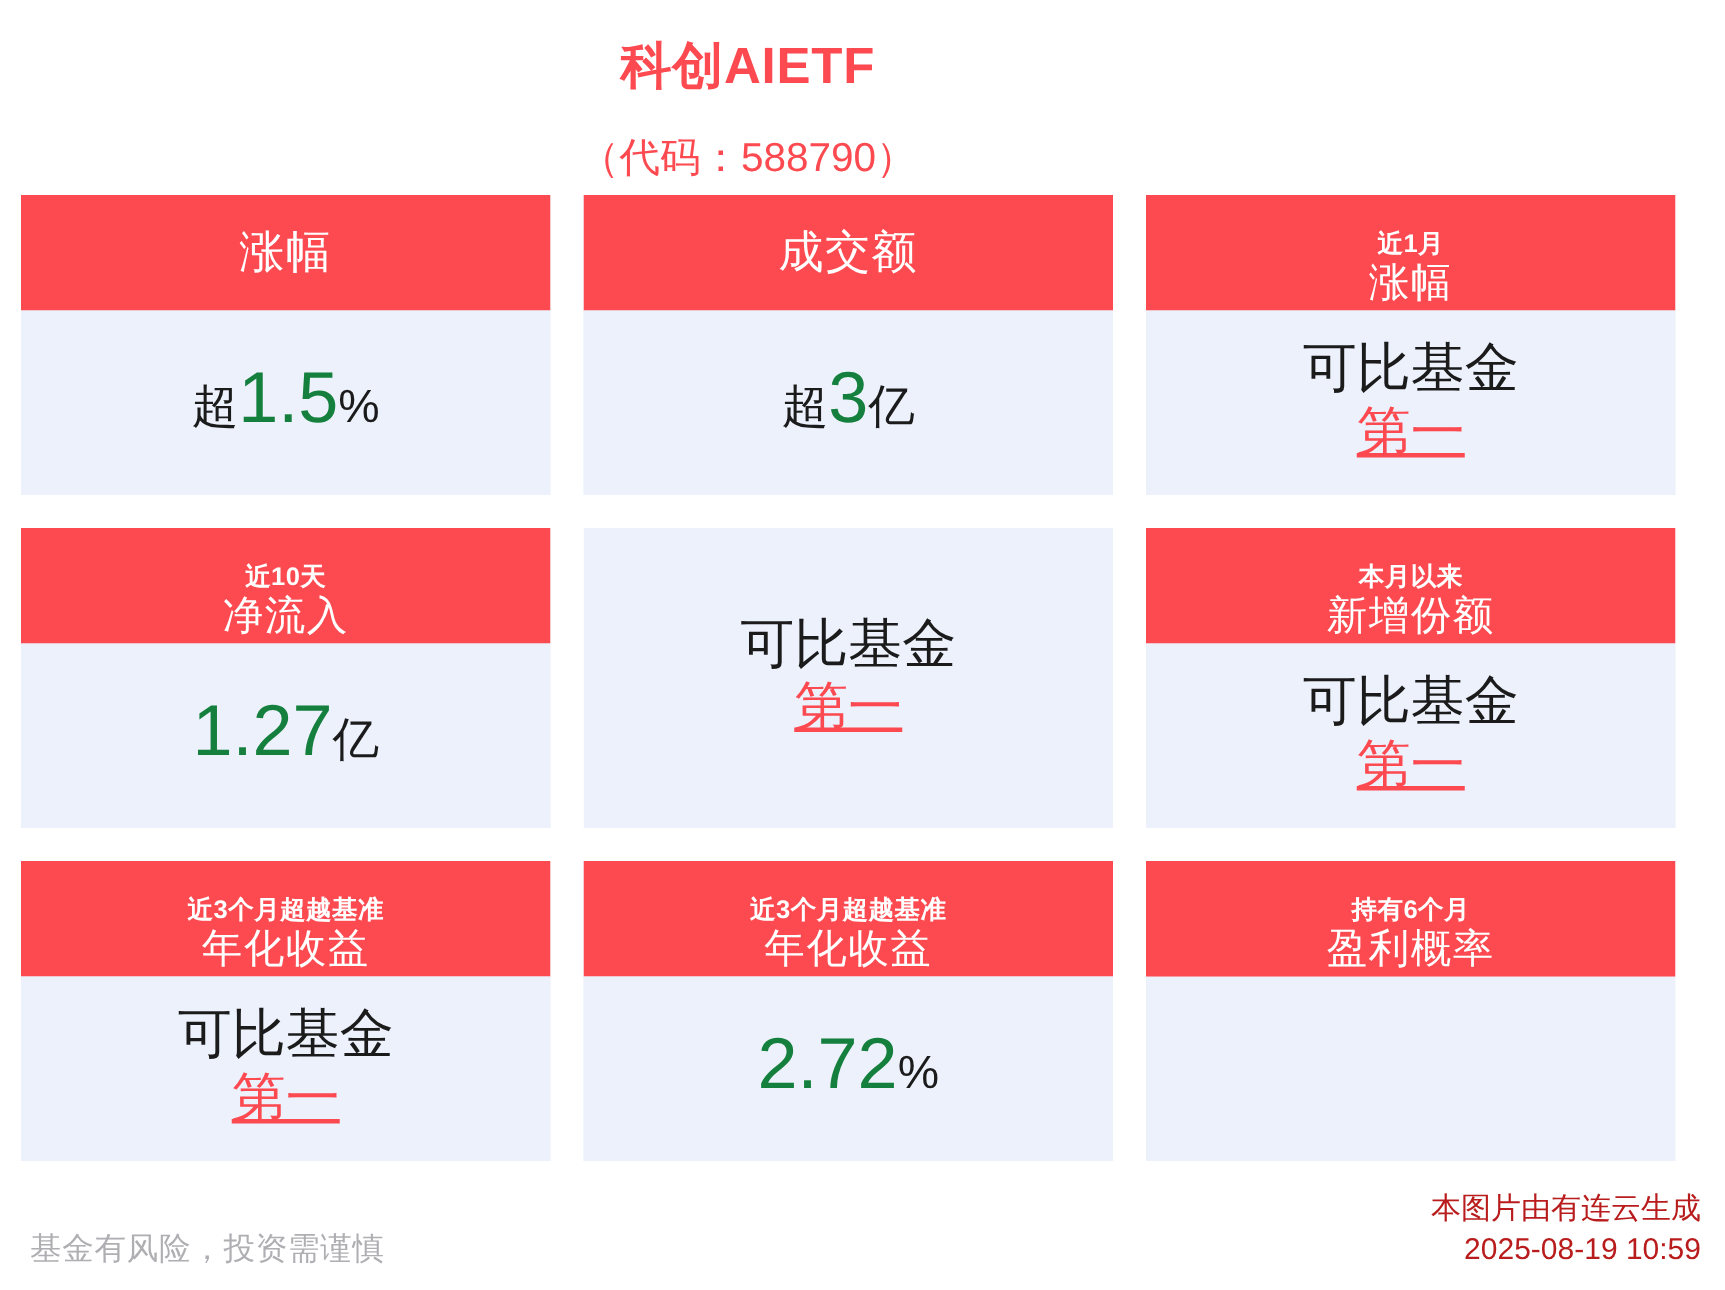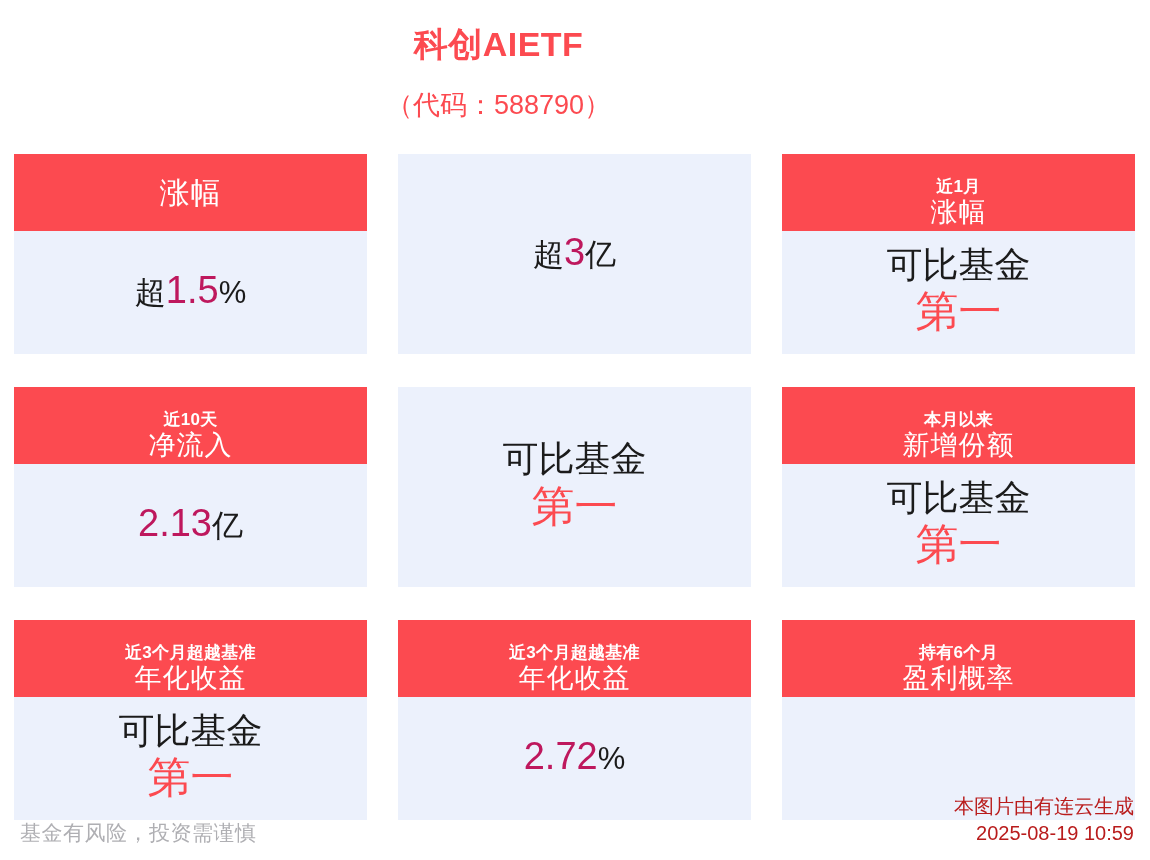--- a/index.html
+++ b/index.html
@@ -40,27 +40,28 @@
     font-weight: normal;
     color: #FC4A50;
     line-height: 1.4;
     margin-top: 20px;
   }
 
   
   .card-grid {
     position: absolute;
     left: 14px;
-    top: 154px;
+    top: 130px;
     width: 1122px;
     display: grid;
     grid-template-columns: repeat(3, 353px);
     grid-template-rows: 200px 200px 200px;
     column-gap: 31px;
     row-gap: 33px;
+    gap: 22px;
   }
 
   .card {
     display: flex;
     flex-direction: column;
     overflow: hidden;
     background: #ECF1FC;
   }
 
   .card-header {
@@ -114,24 +115,24 @@
     font-size: 33px;
   }
   .body-line.top {
     font-size: 36px;
   }
   .body-line.bottom {
     font-size: 33px;
   }
   .val-dark  { color: #1b1b1b; }
   .val-red   { color: #FC4A50; }
-  .val-num   { color: #be185d; font-size: 38px; margin-top: 20px; }
+  .val-num   { color: #15803d; font-size: 48px; margin-top: 20px; }
   .val-unit  { color: #1b1b1b; font-size: 31px; }
   .val-pre   { color: #1b1b1b; font-size: 31px; }
-  .body-line.bottom.val-red { font-size: 43px; }
+  .body-line.bottom.val-red { font-size: 36px; text-decoration: underline; }
 
   
   .footer {
     position: absolute;
     left: 0;
     bottom: 0;
     width: 1150px;
     height: 70px;
     padding: 0 16px 14px 20px;
     display: flex;
@@ -165,41 +166,44 @@
   <div class="card-grid">
       <div class="card">
         <div class="card-header">
           <span class="header-main">涨幅</span>
         </div>
         <div class="card-body">
           <span class="body-line single"><span class="val-pre">超</span><span class="val-num">1.5</span><span class="val-unit">%</span></span>
         </div>
       </div>
       <div class="card">
+        <div class="card-header">
+          <span class="header-main">成交额</span>
+        </div>
         <div class="card-body">
           <span class="body-line single"><span class="val-pre">超</span><span class="val-num">3</span><span class="val-unit">亿</span></span>
         </div>
       </div>
       <div class="card">
         <div class="card-header two-line">
           <span class="header-sub">近1月</span>
           <span class="header-main">涨幅</span>
         </div>
         <div class="card-body">
           <span class="body-line top val-dark">可比基金</span>
           <span class="body-line bottom val-red">第一</span>
         </div>
       </div>
       <div class="card">
         <div class="card-header two-line">
           <span class="header-sub">近10天</span>
           <span class="header-main">净流入</span>
         </div>
         <div class="card-body">
-          <span class="body-line single"><span class="val-num">2.13</span><span class="val-unit">亿</span></span>
+          <span class="body-line single"><span class="val-num">1.27</span><span class="val-unit">亿</span></span>
         </div>
       </div>
       <div class="card">
         <div class="card-body">
           <span class="body-line top val-dark">可比基金</span>
           <span class="body-line bottom val-red">第一</span>
         </div>
       </div>
       <div class="card">
         <div class="card-header two-line">

